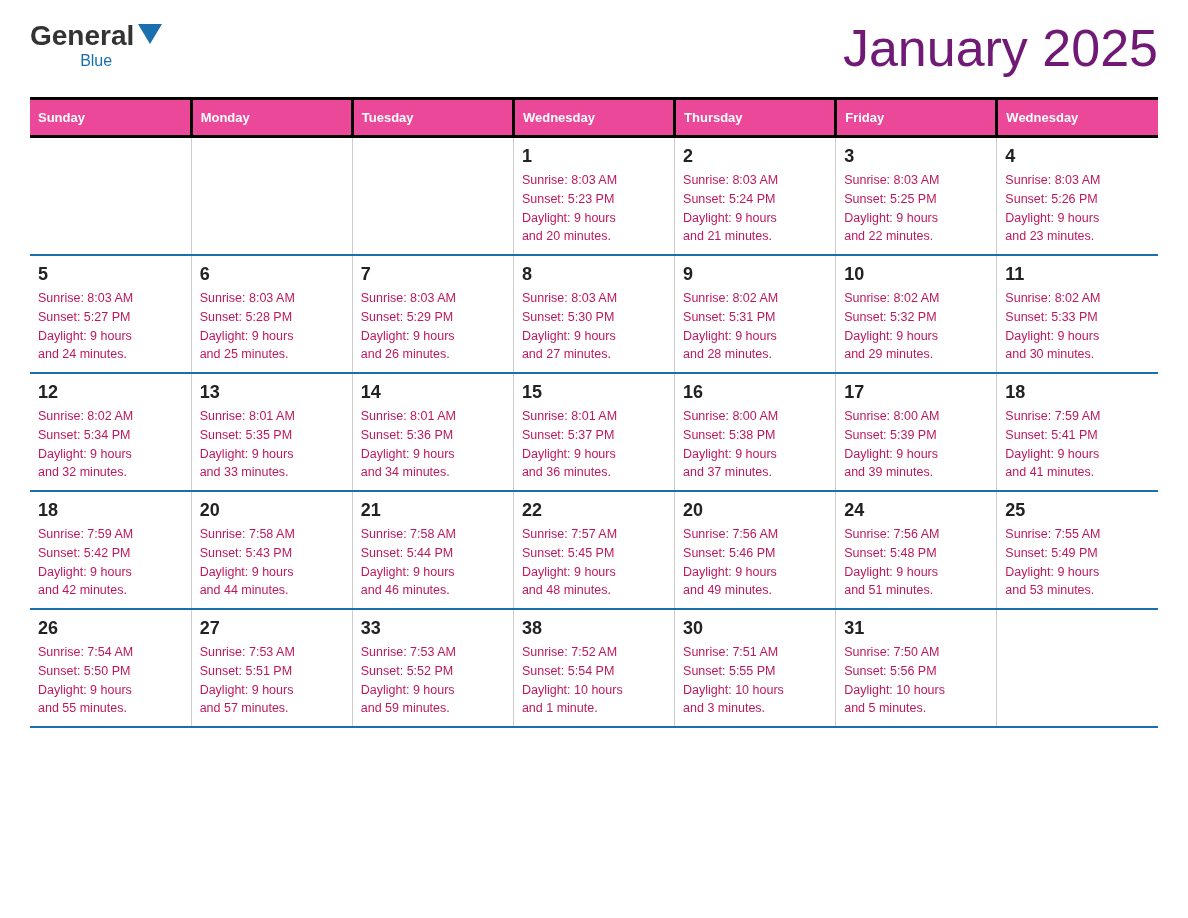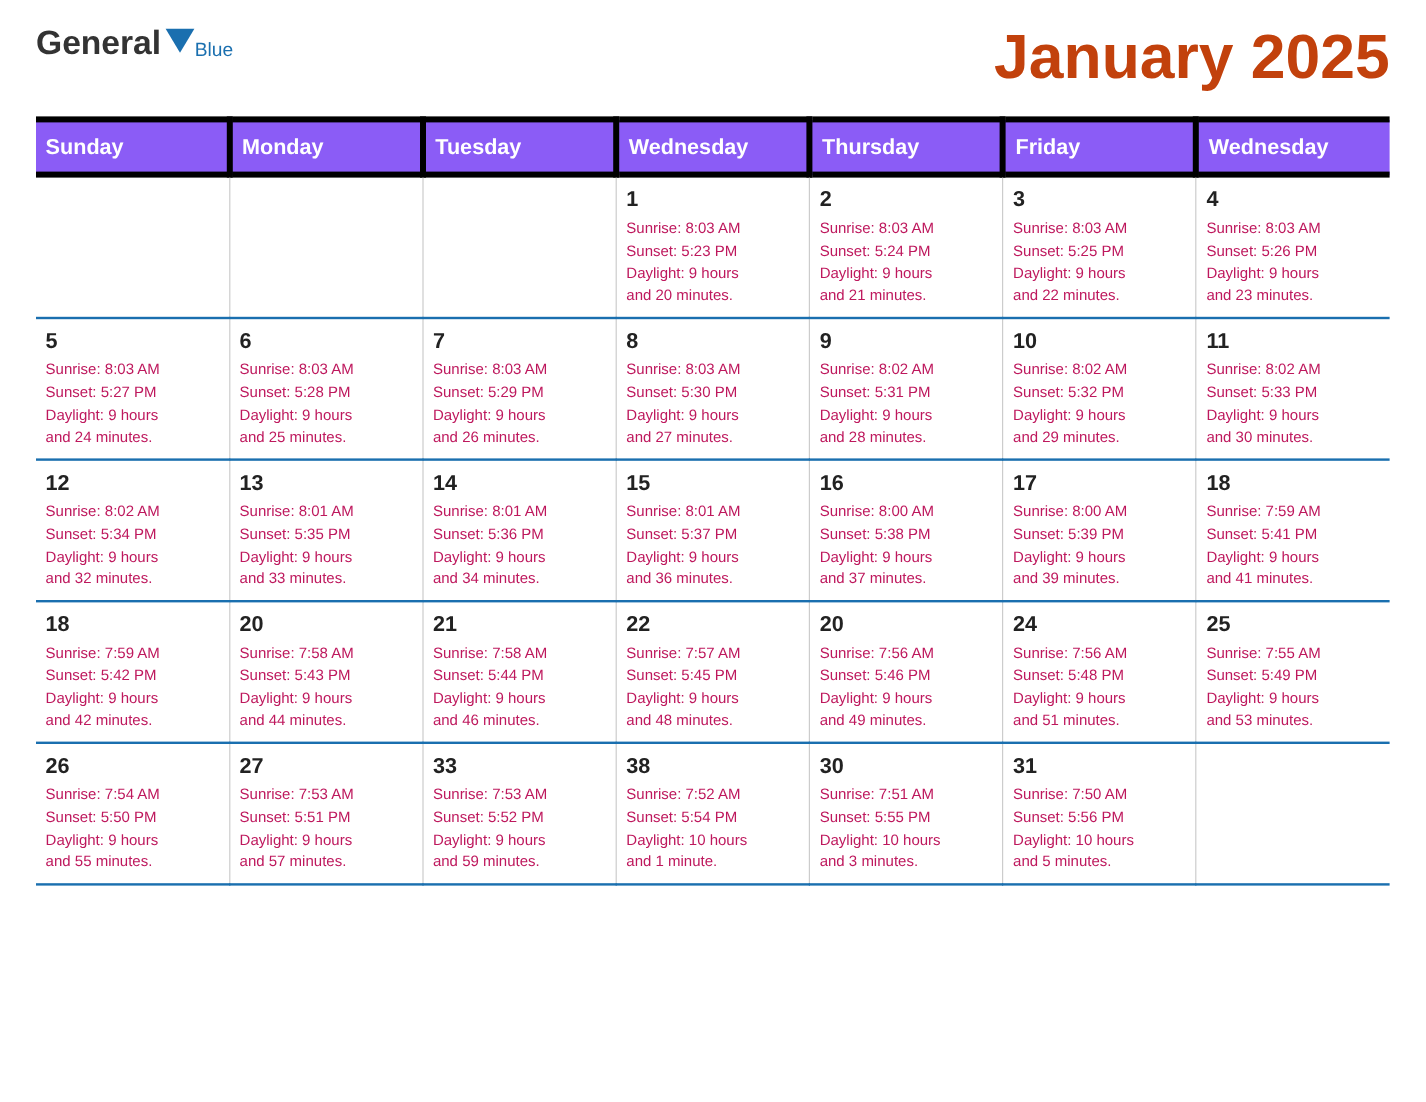--- a/index.html
+++ b/index.html
@@ -11,22 +11,22 @@
       padding: 20px 30px;
     }
     .header {
       display: flex;
       justify-content: space-between;
       align-items: flex-start;
       margin-bottom: 20px;
     }
     .logo {
       display: flex;
-      flex-direction: row;
-      align-items: flex-end;
+      flex-direction: column;
+      align-items: center;
     }
     .logo-text {
       display: flex;
       align-items: center;
       font-size: 28px;
       font-weight: bold;
       color: #333;
     }
     .logo-general { color: #333; }
     .logo-blue { color: #1a6faf; }
@@ -37,42 +37,42 @@
       border-right: 12px solid transparent;
       border-top: 20px solid #1a6faf;
       margin-left: 4px;
       margin-top: -4px;
     }
     .title-section {
       text-align: right;
     }
     .month-title {
       font-size: 52px;
-      font-weight: bold;
-      color: #c2410c;
+      font-weight: normal;
+      color: #701a75;
       line-height: 1.1;
       margin-left: 48px;
     }
     .location {
       font-size: 22px;
       color: #555;
       margin-top: 4px;
     }
     table {
       width: 100%;
       border-collapse: collapse;
     }
     thead tr th {
-      background-color: #8b5cf6;
+      background-color: #ec4899;
       color: #fff;
-      font-size: 18px;
+      font-size: 13px;
       font-weight: bold;
       padding: 10px 8px;
       text-align: left;
-      border: 5px solid #000000;
+      border: 3px solid #000000;
     }
     tbody tr td {
       border: 1px solid #ccc;
       vertical-align: top;
       padding: 8px;
       width: 14.28%;
       min-height: 100px;
     }
     tbody tr {
       border-bottom: 2px solid #1a6faf;

